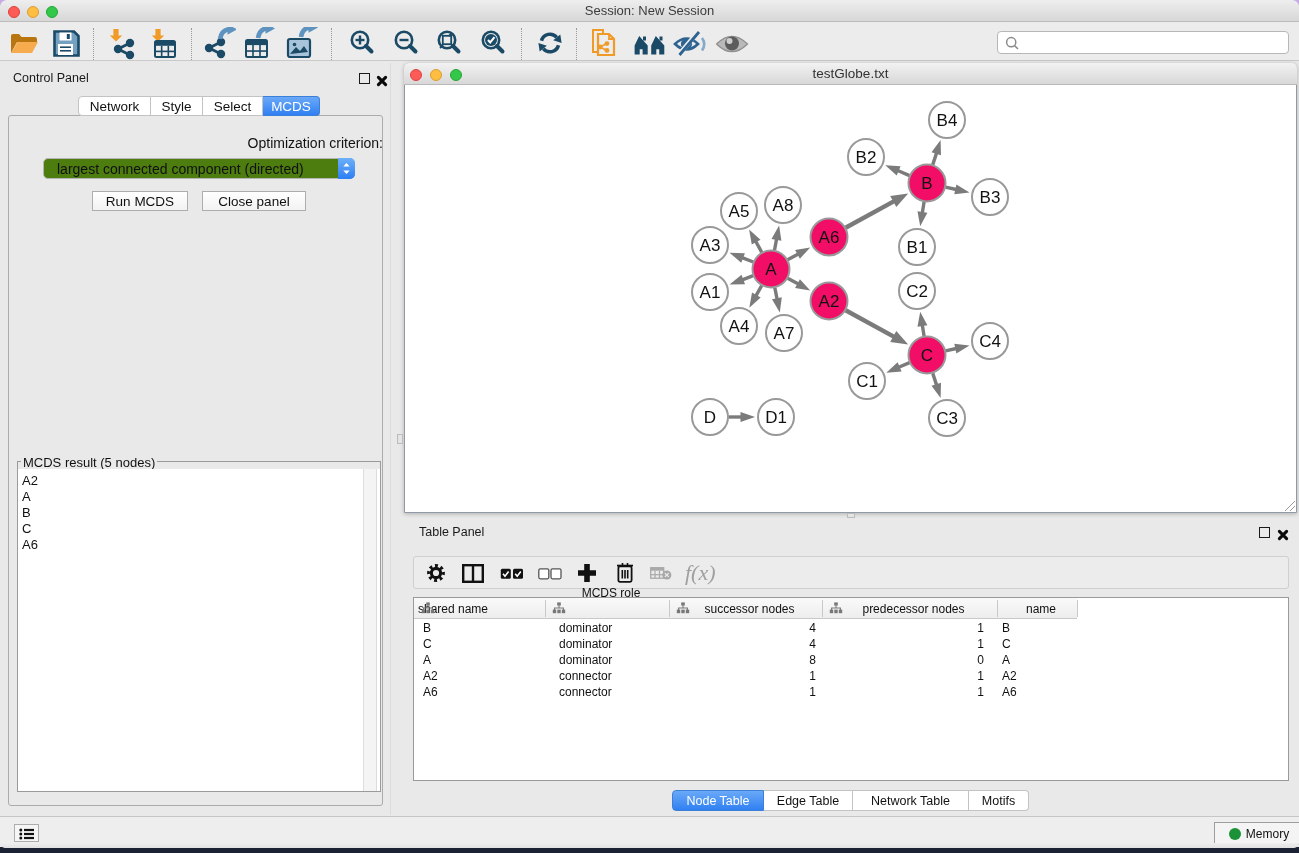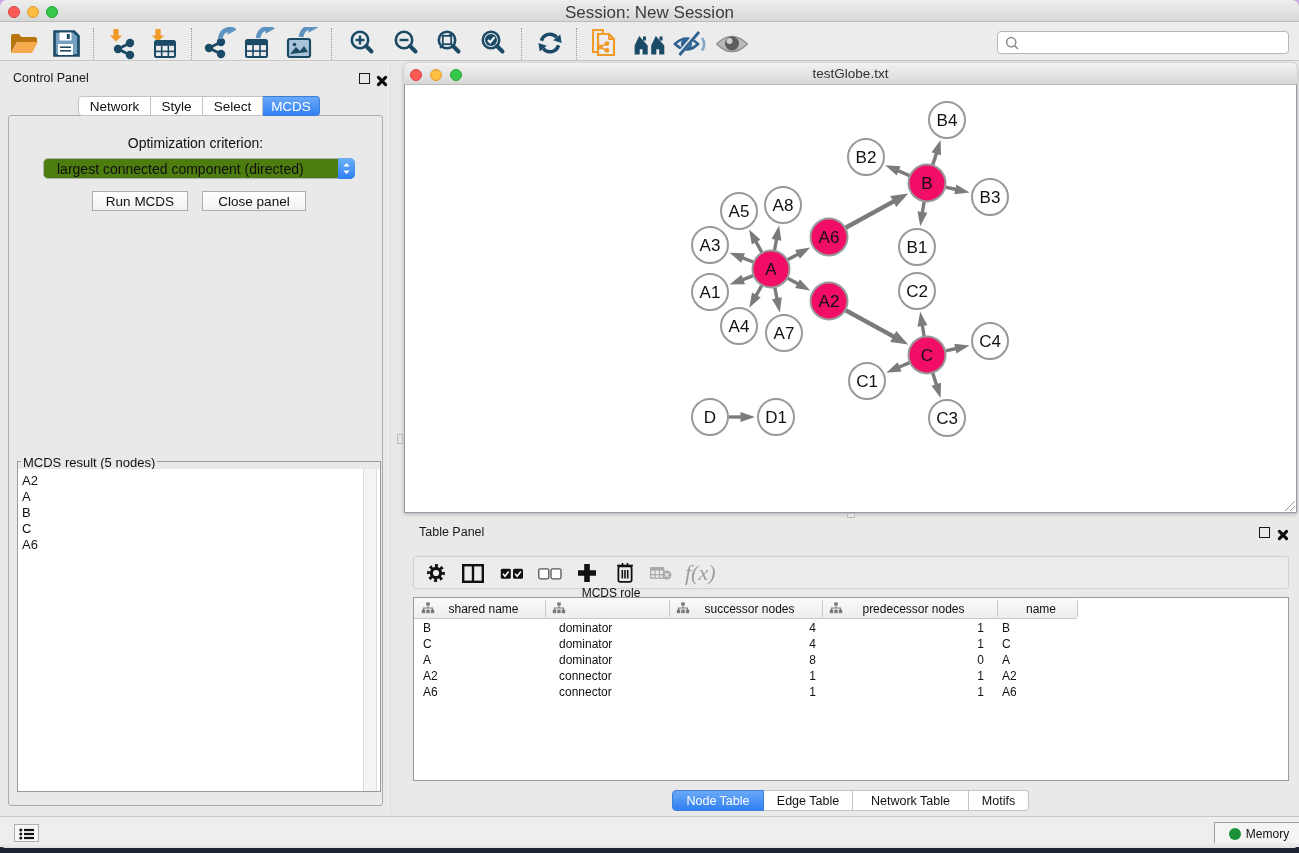--- a/index.html
+++ b/index.html
@@ -2,21 +2,21 @@
 <html><head><meta charset="utf-8"><style>
 * { margin:0; padding:0; box-sizing:border-box; }
 body { width:1299px; height:853px; position:relative; overflow:hidden;
   font-family:"Liberation Sans",sans-serif; background:#c8abe3; }
 .win { position:absolute; left:0; top:1px; width:1299px; height:845px;
   background:#e9e9e9; border-radius:7px 7px 0 0; }
 .titlebar { position:absolute; left:0; top:0; width:100%; height:22px;
   background:linear-gradient(#eeeeee,#d7d7d7); border-bottom:1px solid #bcbcbc;
   border-radius:7px 7px 0 0; }
 .tl { position:absolute; width:12px; height:12px; border-radius:50%; top:6px; }
-.title { position:absolute; top:3px; width:100%; text-align:center; font-size:17px; color:#3c3c3c; }
+.title { position:absolute; top:3px; width:100%; text-align:center; font-size:13px; color:#3c3c3c; }
 .toolbar { position:absolute; left:0; top:22px; width:100%; height:39px; background:#ececec;
   border-bottom:1px solid #c9c9c9; }
 .tsep { position:absolute; top:28px; height:32px; width:0; border-left:1px dotted #9a9a9a; }
 .searchbox { position:absolute; left:997px; top:31px; width:292px; height:23px; background:#fff;
   border:1px solid #b7b7b7; border-radius:4px; }
 .phead { position:absolute; font-size:12.5px; color:#1a1a1a; }
 .float-btn { position:absolute; width:11px; height:11px; border:1.5px solid #1a1a1a; }
 .tabs { position:absolute; display:flex; height:20px; }
 .tab { height:20px; line-height:19px; font-size:13.5px; text-align:center; background:#fff;
   border:1px solid #c3c3c3; border-left:none; color:#111; }
@@ -162,21 +162,21 @@
 <div style="position:absolute;left:376px;top:73px"><svg width="12" height="12" viewBox="0 0 12 12">
       <path d="M2.4 2.4 L9.6 9.6 M9.6 2.4 L2.4 9.6" stroke="#0a0a0a" stroke-width="3.1" stroke-linecap="round"></path>
     </svg></div>
 <div style="position:absolute;left:8px;top:115px;width:375px;height:691px;border:1px solid #ababab;border-radius:3px;background:#e9e9e9"></div>
 <div class="tabs" style="left:78px;top:96px">
     <div class="tab first" style="width:73px">Network</div>
     <div class="tab" style="width:52px">Style</div>
     <div class="tab" style="width:60px">Select</div>
     <div class="tab sel last" style="width:57px">MCDS</div>
   </div>
-<div style="position:absolute;left:8px;top:135px;width:375px;text-align:center;font-size:14px;color:#111">Optimization criterion:</div>
+<div style="position:absolute;left:8px;top:135px;width:375px;text-align:right;font-size:14px;color:#111">Optimization criterion:</div>
 <div style="position:absolute;left:43px;top:158px;width:312px;height:21px;background:#4d7c0f;border:1px solid #b5b5b5;border-radius:5px">
     <div style="position:absolute;left:13px;top:2px;font-size:14px;color:#111">largest connected component (directed)</div>
     <div style="position:absolute;right:-1px;top:-1px;width:17px;height:21px;background:linear-gradient(#6db0f9,#2d7ef3);border-radius:0 5px 5px 0"><svg width="17" height="21" viewBox="0 0 17 21">
         <path d="M5.3 8.6 L8.5 5 L11.7 8.6 Z" fill="#fff"></path>
         <path d="M5.3 12.4 L8.5 16 L11.7 12.4 Z" fill="#fff"></path>
       </svg></div>
   </div>
 <div class="btn" style="left:92px;top:191px;width:96px;height:20px;line-height:19px">Run MCDS</div>
 <div class="btn" style="left:202px;top:191px;width:104px;height:20px;line-height:19px">Close panel</div>
 <div style="position:absolute;left:17px;top:461px;width:364px;height:331px;border:1px solid #9a9a9a"></div>
@@ -324,21 +324,21 @@
     <rect x="0.7" y="0.7" width="13" height="3" fill="#a9a9a9"></rect>
     <line x1="5" y1="4" x2="5" y2="11" stroke="#a9a9a9" stroke-width="1.2"></line>
     <line x1="9.5" y1="4" x2="9.5" y2="11" stroke="#a9a9a9" stroke-width="1.2"></line>
     <line x1="1" y1="7.7" x2="13.5" y2="7.7" stroke="#a9a9a9" stroke-width="1.2"></line>
     <circle cx="16.8" cy="8" r="4.6" fill="#a9a9a9"></circle>
     <path d="M14.9 6.1 l3.8 3.8 M18.7 6.1 l-3.8 3.8" stroke="#ececec" stroke-width="1.3"></path>
   </svg>
 <div style="position:absolute;left:685px;top:560px;font-family:'Liberation Serif',serif;font-style:italic;font-size:22px;color:#9f9f9f">f(x)</div>
 <div style="position:absolute;left:413px;top:597px;width:876px;height:184px;background:#fff;border:1px solid #9a9a9a"></div>
 <div style="position:absolute;left:414px;top:598px;width:663px;height:21px;background:linear-gradient(#fafafa,#ededed);border-bottom:1px solid #c9c9c9"></div>
-<div class="cell" style="left:418px;top:602px;width:131px;text-align:center">shared name</div>
+<div class="cell" style="left:418px;top:602px;width:131px;">shared name</div>
 <svg style="position:absolute;left:421px;top:602px" width="14" height="12" viewBox="0 0 14 12">
     <rect x="5.2" y="0.4" width="3.6" height="3.2" fill="#787878"></rect>
     <path d="M7 3.6 v2 M2.6 8 v-2 h8.8 v2" fill="none" stroke="#787878" stroke-width="1.1"></path>
     <rect x="0.8" y="7.6" width="3.4" height="3.6" fill="#787878"></rect>
     <rect x="5.3" y="7.6" width="3.4" height="3.6" fill="#787878"></rect>
     <rect x="9.8" y="7.6" width="3.4" height="3.6" fill="#787878"></rect>
   </svg>
 <div style="position:absolute;left:545px;top:600px;width:1px;height:17px;background:#c9c9c9"></div>
 <div class="cell" style="left:549px;top:586px;width:124px;text-align:center">MCDS role</div>
 <svg style="position:absolute;left:552px;top:602px" width="14" height="12" viewBox="0 0 14 12">

